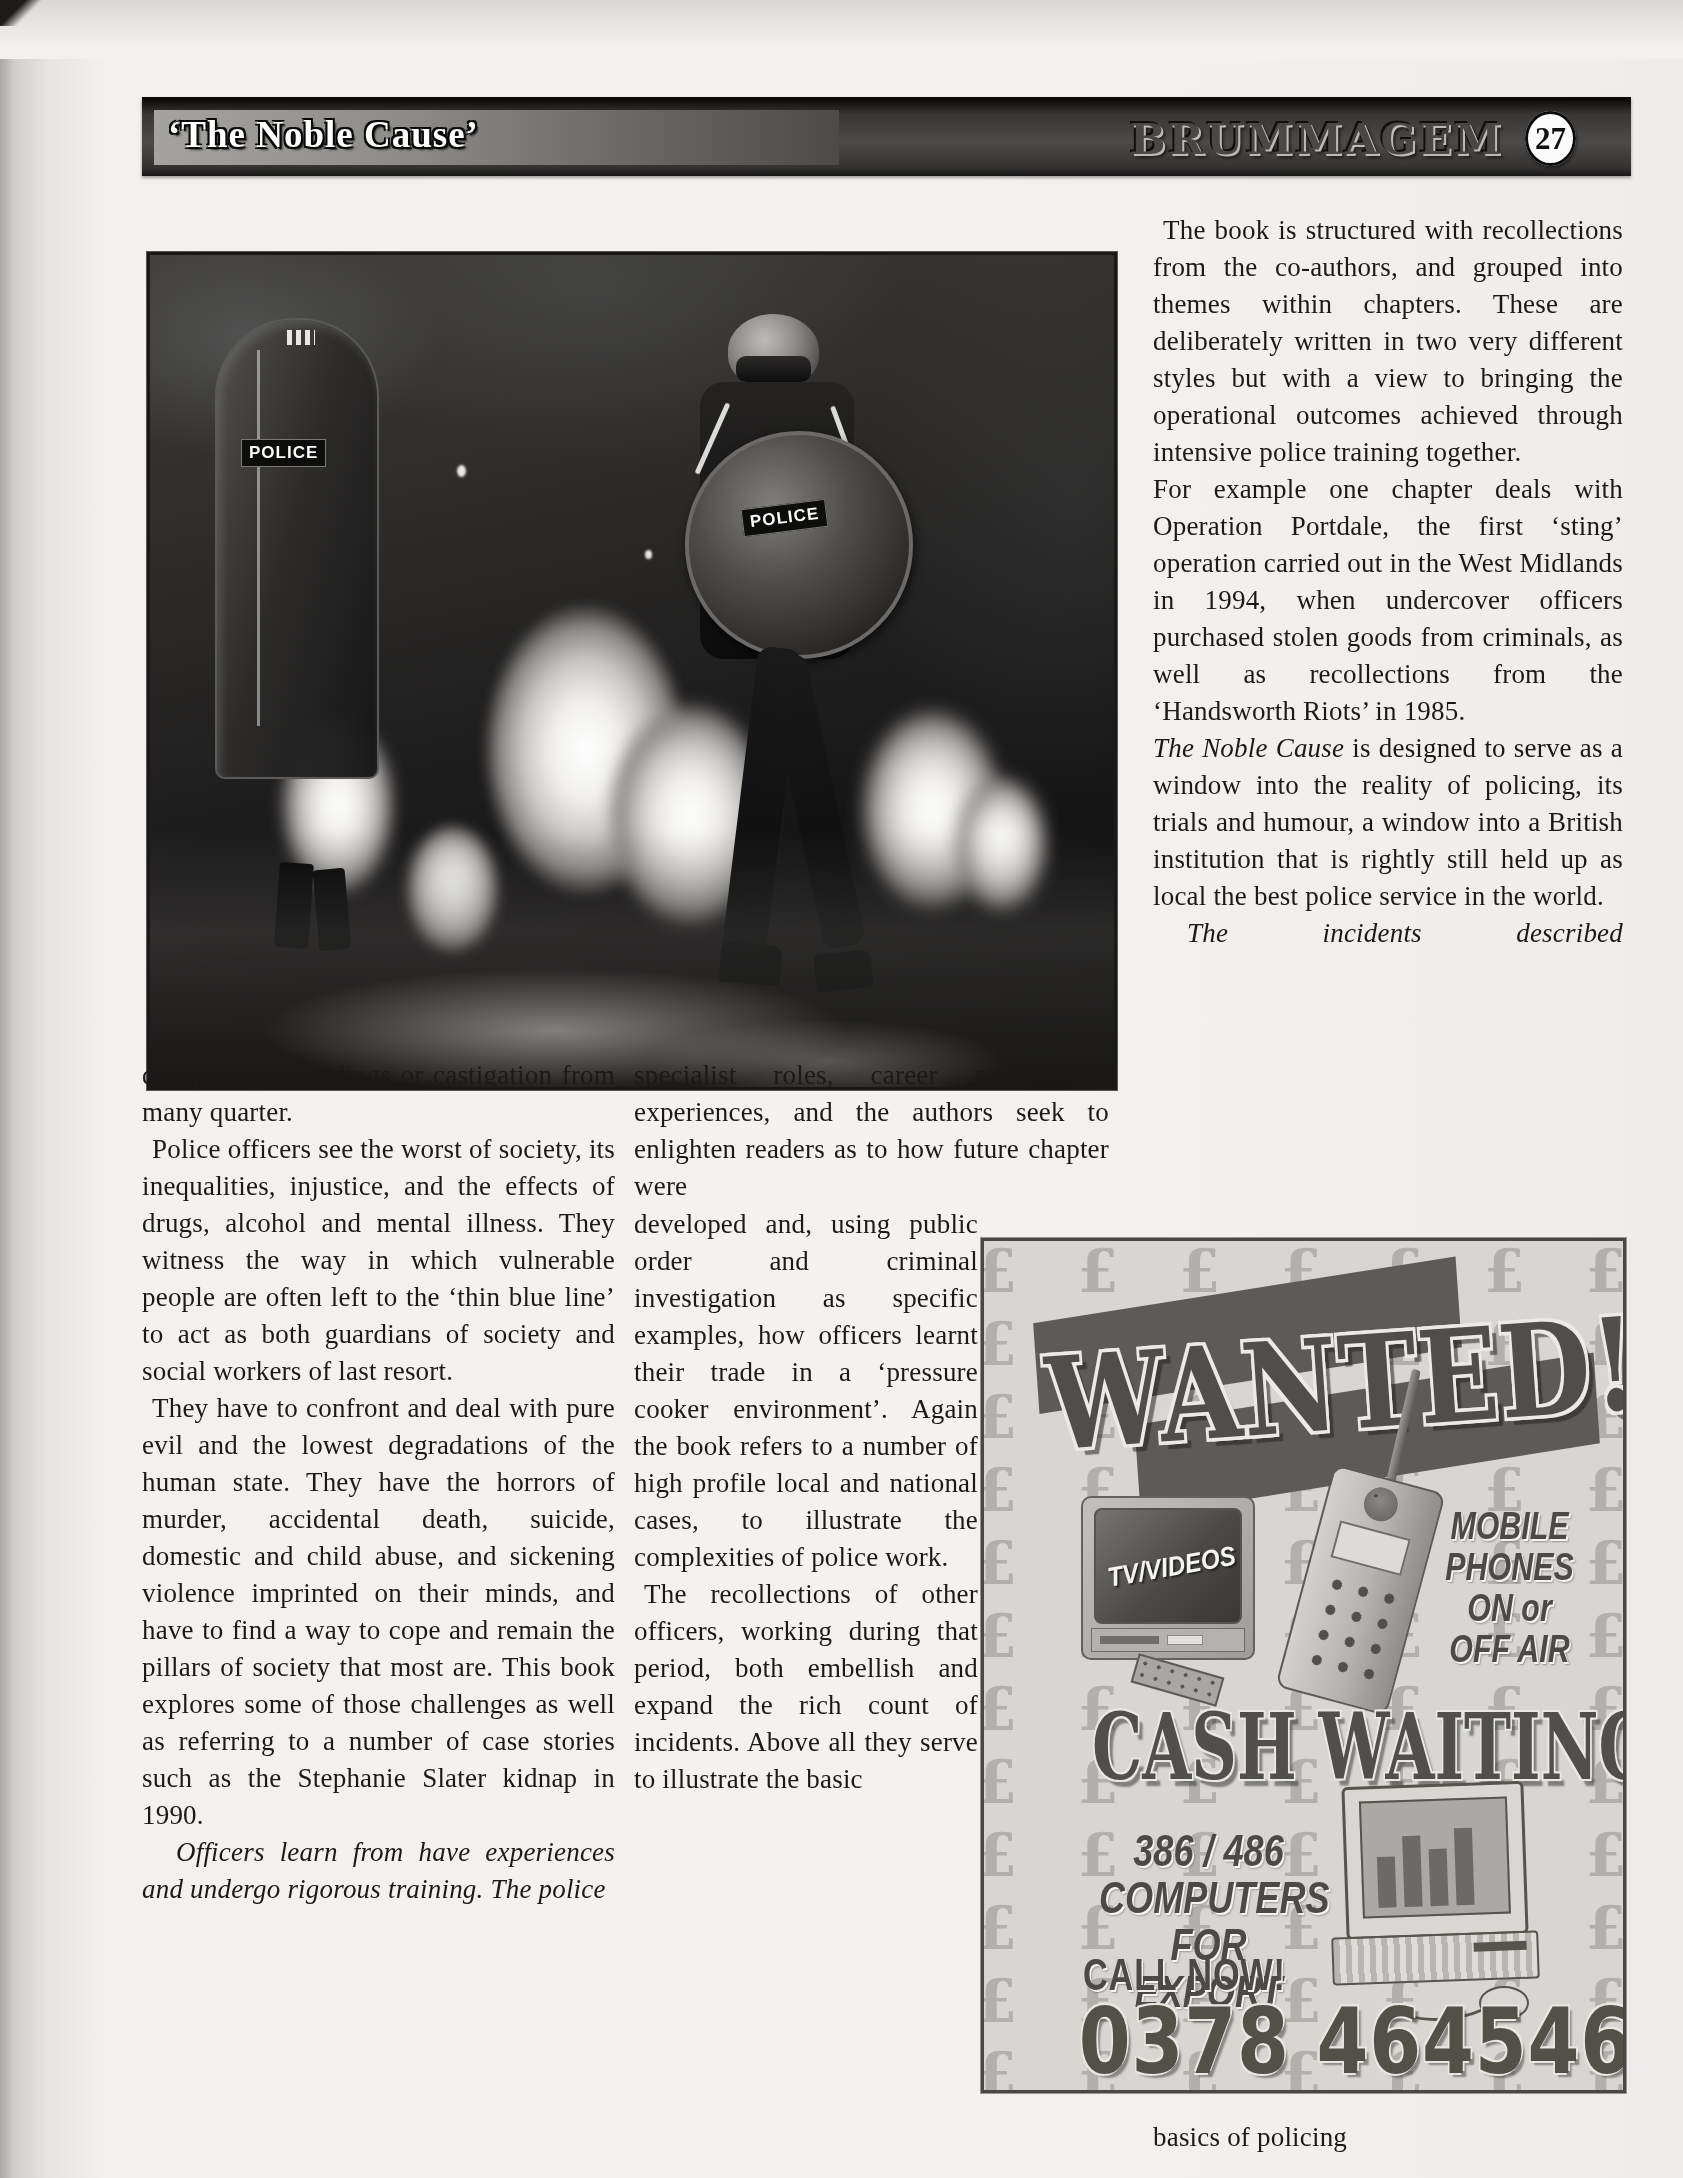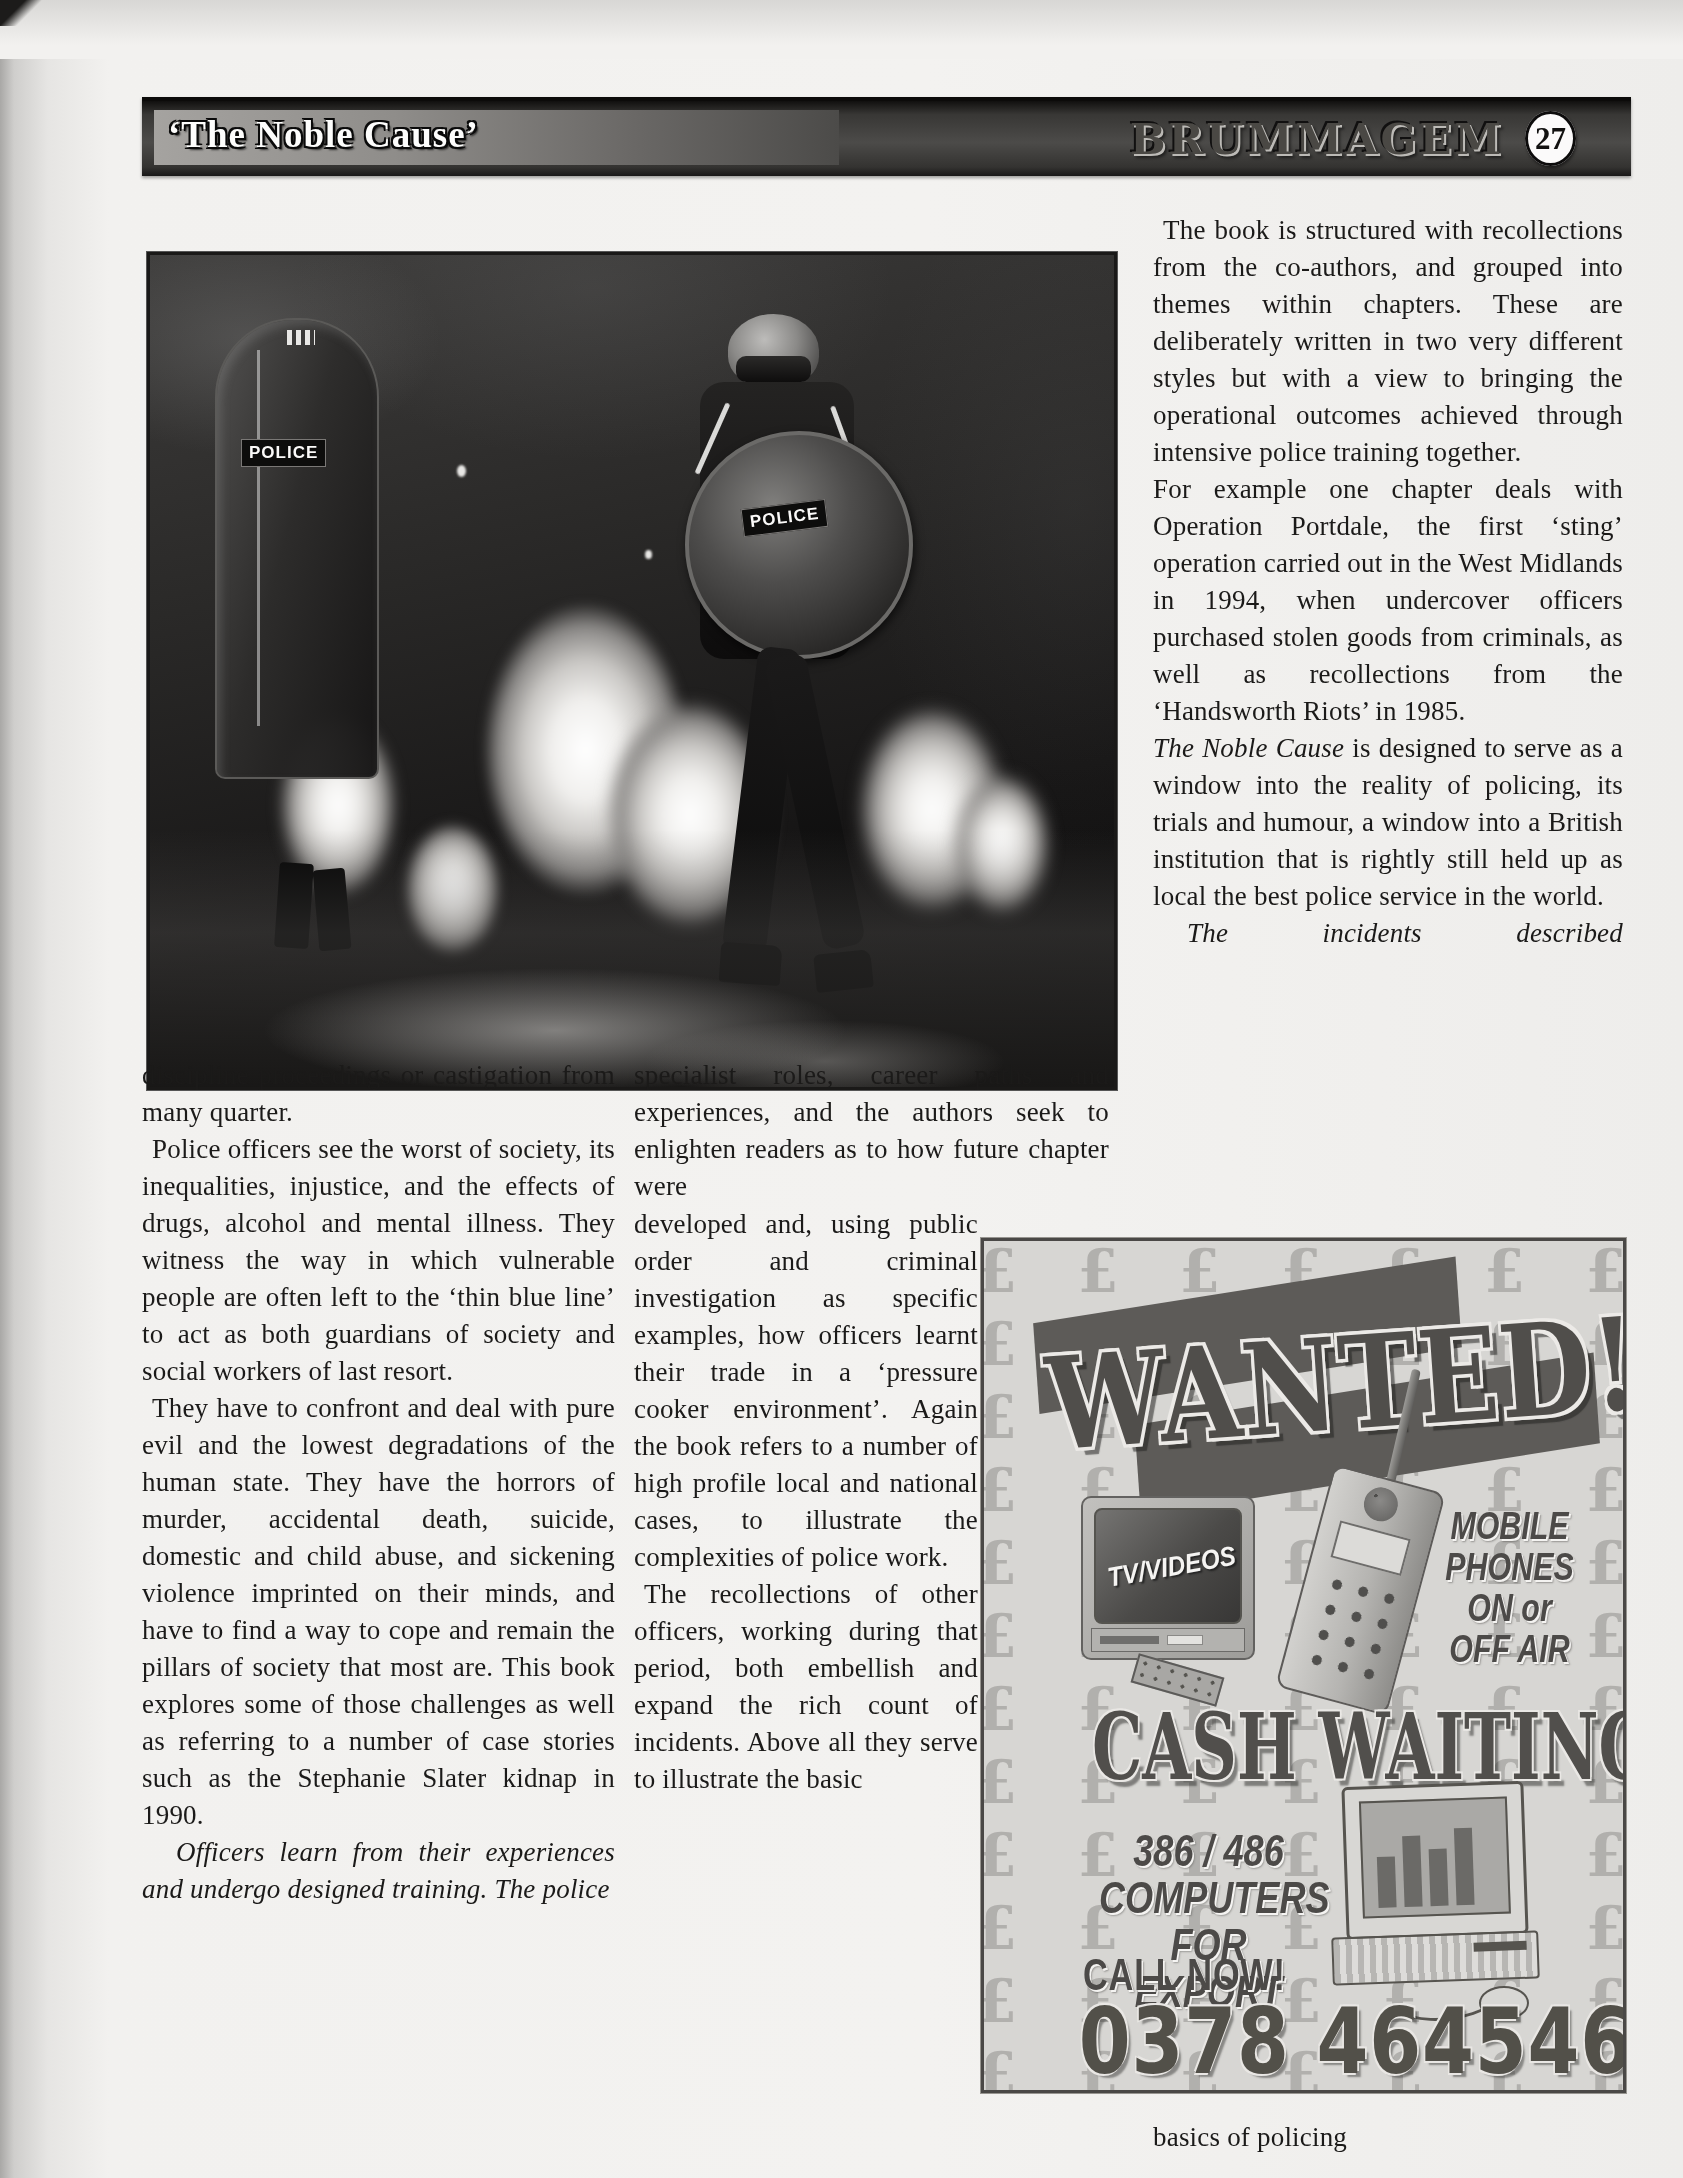--- a/index.html
+++ b/index.html
@@ -223,21 +223,21 @@
     <div class="legR2"></div>
     <div class="bootR1"></div>
     <div class="bootR2"></div>
     <div class="ph-floor"></div>
   </div>
 
   <div class="col colL">
     <p>discipline proceedings or castigation from many quarter.</p>
     <p class="ind-s">Police officers see the worst of society, its inequalities, injustice, and the effects of drugs, alcohol and mental illness. They witness the way in which vulnerable people are often left to the ‘thin blue line’ to act as both guardians of society and social workers of last resort.</p>
     <p class="ind-s">They have to confront and deal with pure evil and the lowest degradations of the human state. They have the horrors of murder, accidental death, suicide, domestic and child abuse, and sickening violence imprinted on their minds, and have to find a way to cope and remain the pillars of society that most are. This book explores some of those challenges as well as referring to a number of case stories such as the Stephanie Slater kidnap in 1990.</p>
-    <p class="ind-m">Officers learn from their experiences and undergo designed training. The police</p>
+    <p class="ind-m">Officers learn from have experiences and undergo rigorous training. The police</p>
   </div>
 
   <div class="col colM-top">
     <p>specialist roles, career paths and experiences, and the authors seek to enlighten readers as to how future chapter were</p>
   </div>
   <div class="col colM-narrow">
     <p>developed and, using public order and criminal investigation as specific examples, how officers learnt their trade in a ‘pressure cooker environment’. Again the book refers to a number of high profile local and national cases, to illustrate the complexities of police work.</p>
     <p class="ind-s gap-top">The recollections of other officers, working during that period, both embellish and expand the rich count of incidents. Above all they serve to illustrate the basic</p>
   </div>
 

